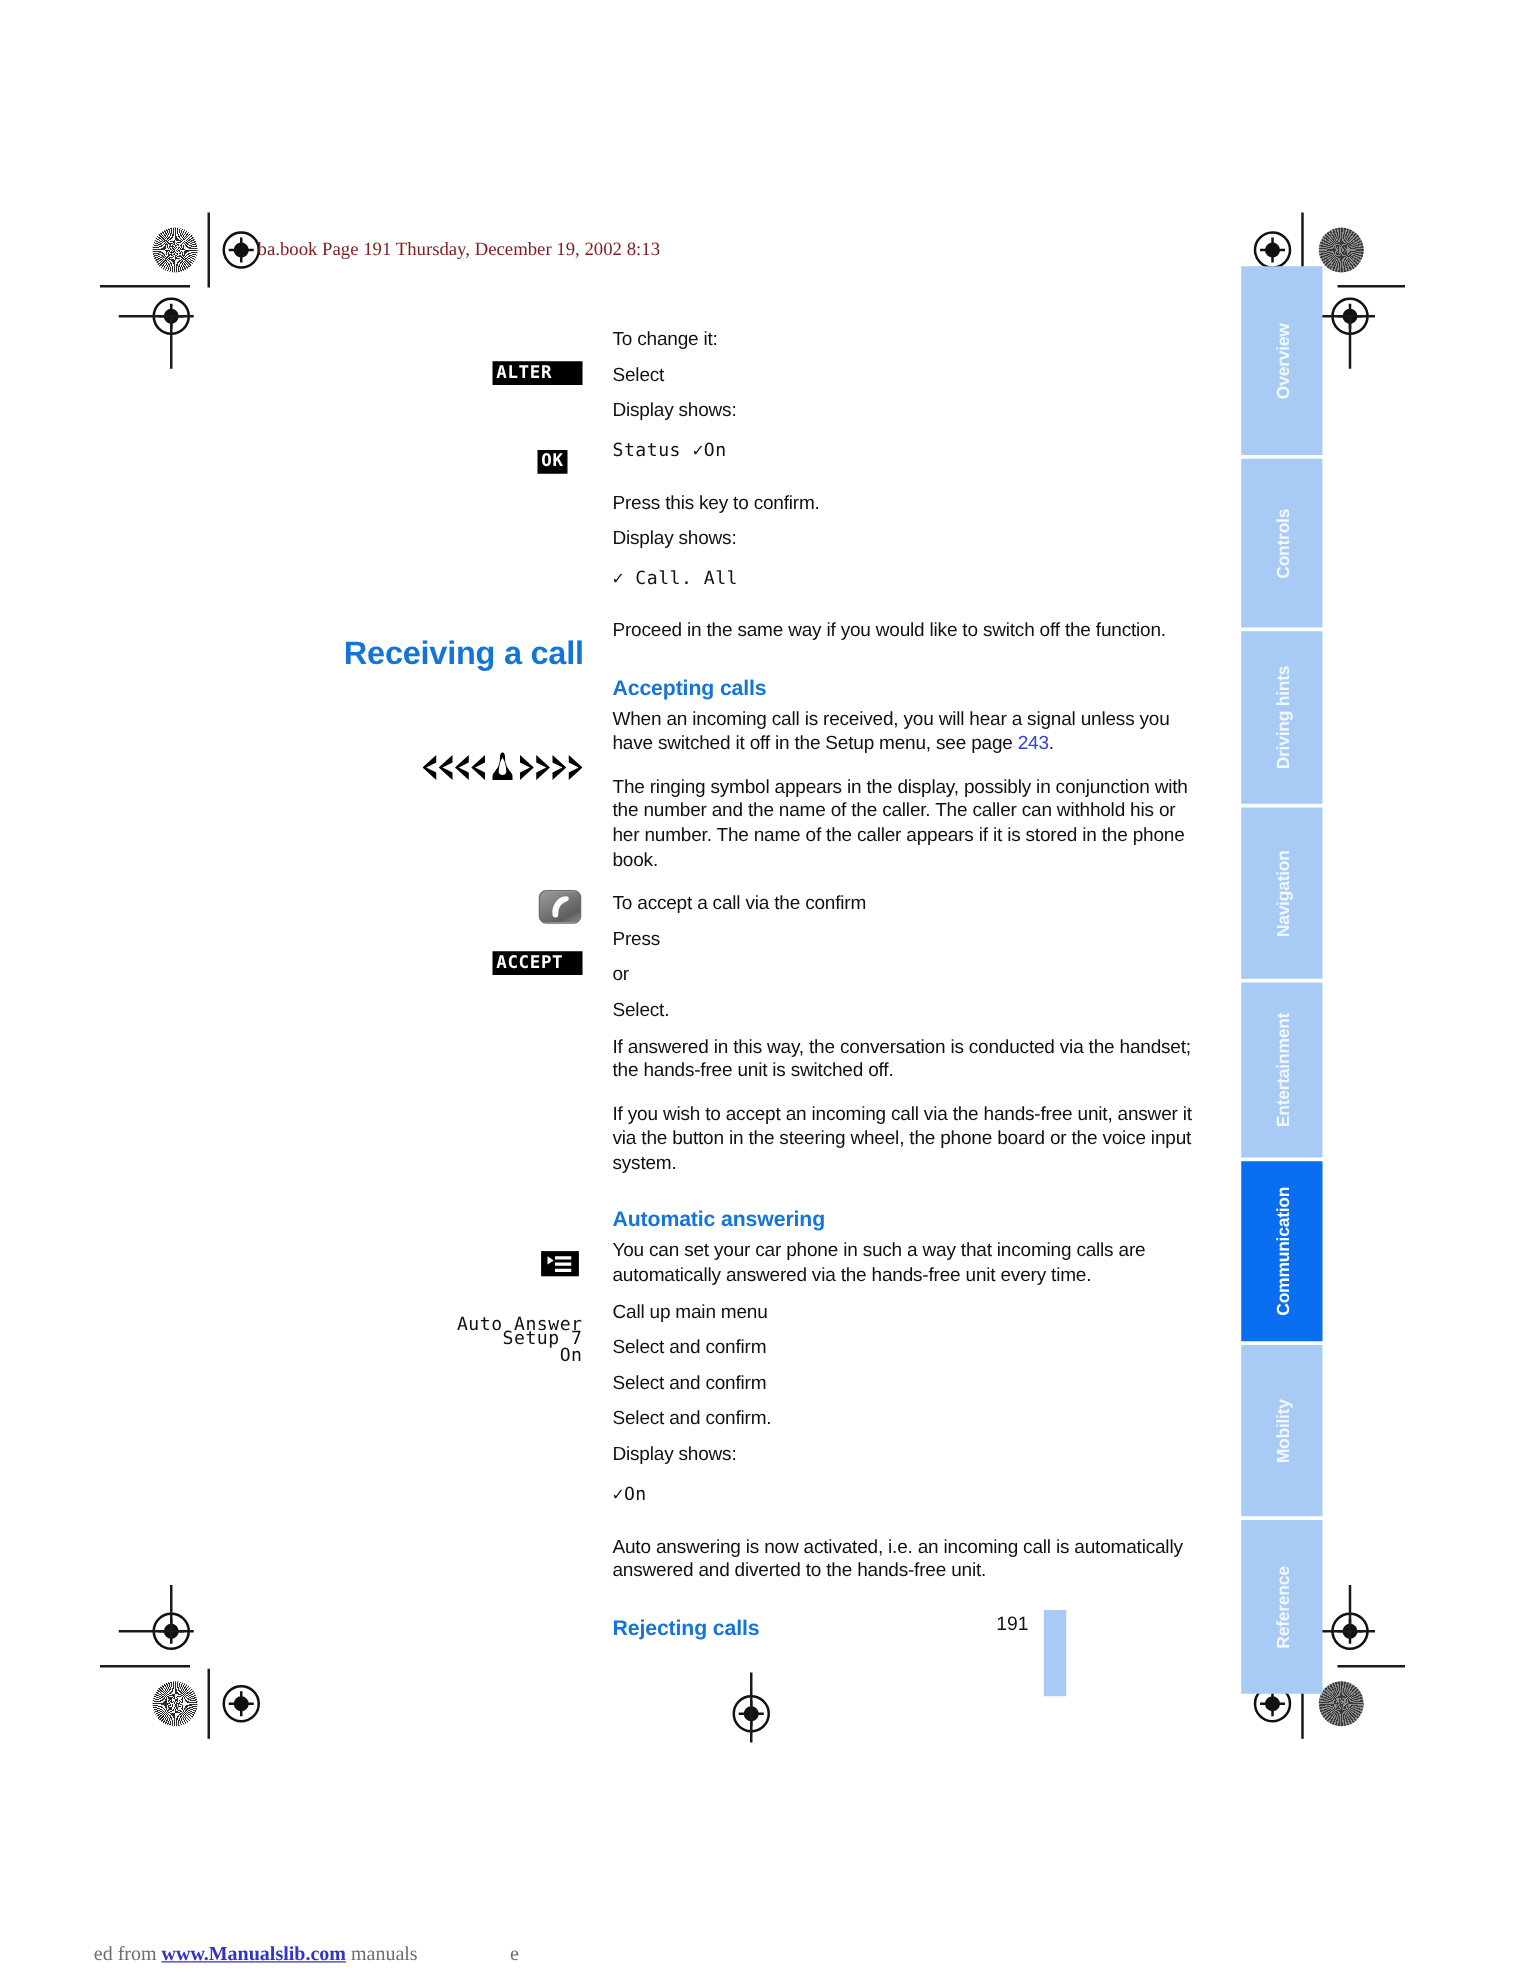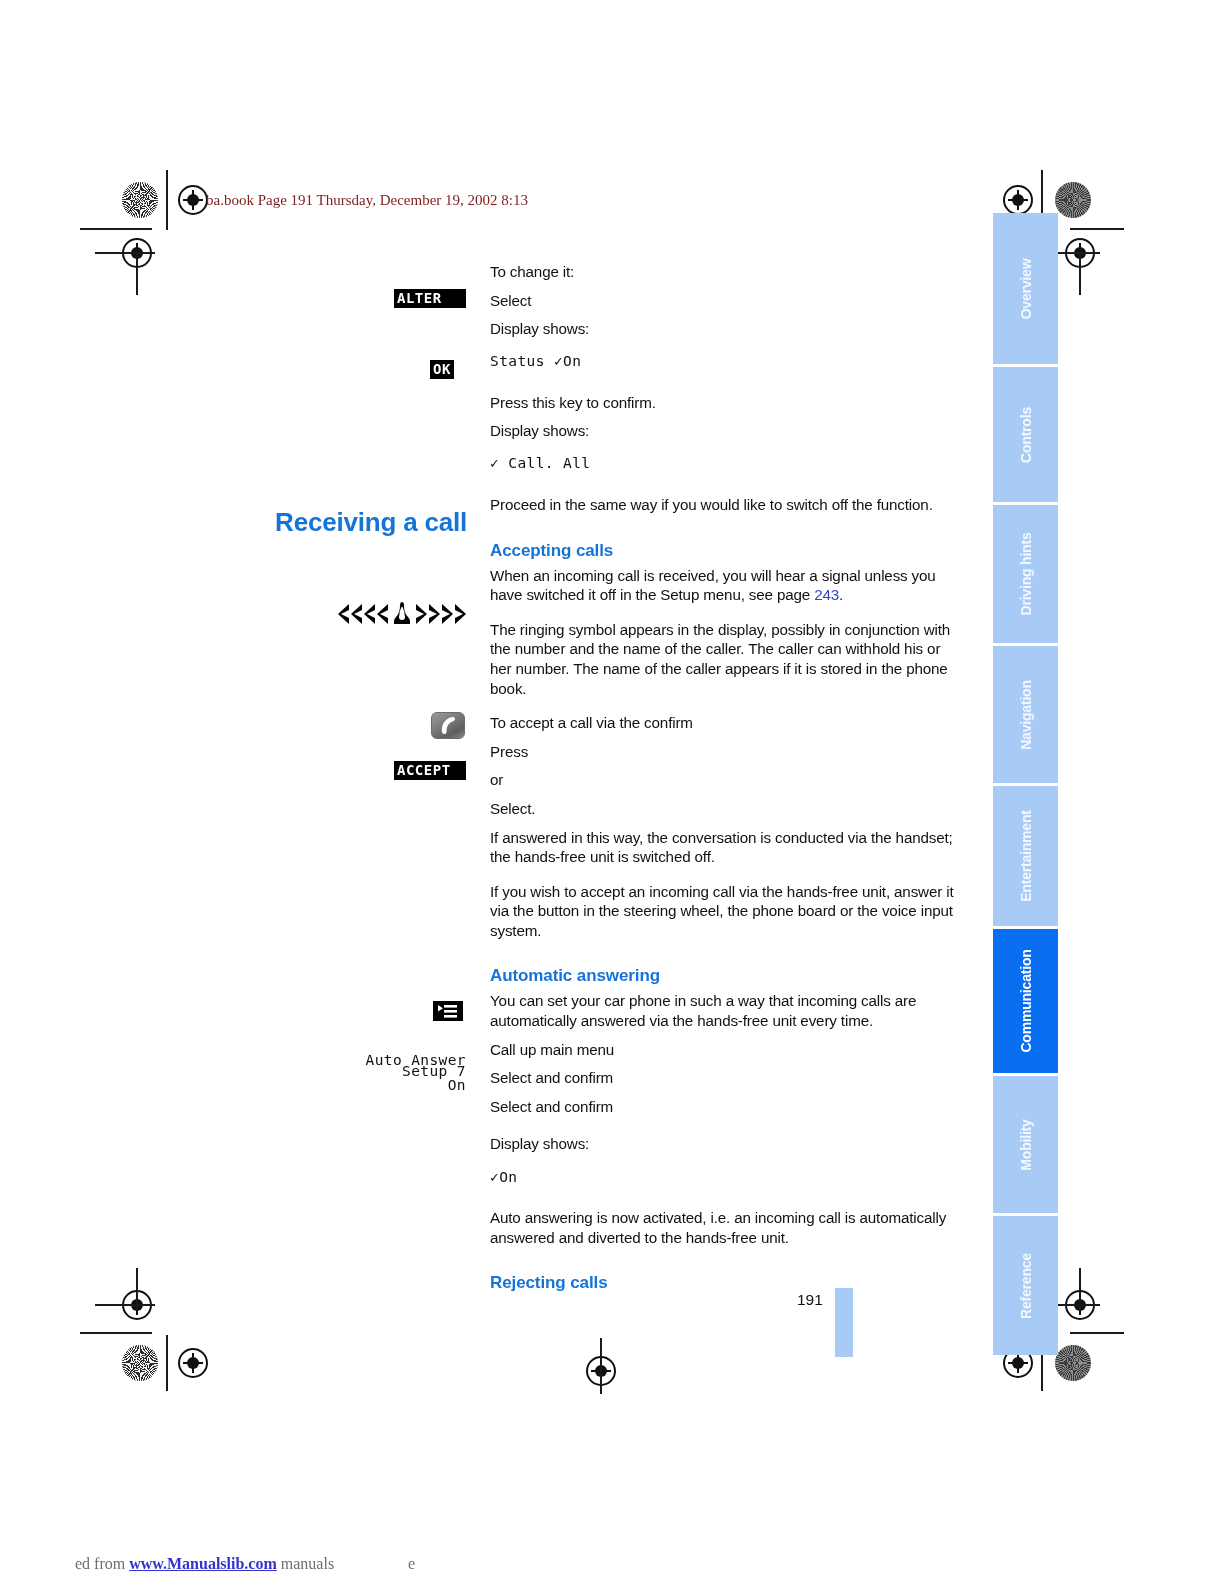--- a/index.html
+++ b/index.html
@@ -347,20 +347,21 @@
   <div class="gap-l"></div>
   <h2 class="h2">Automatic answering</h2>
   <p class="p">You can set your car phone in such a way that incoming calls are automatically answered via the hands-free unit every time.</p>
   <div class="gap-s"></div>
   <p class="p">Call up main menu</p>
   <div class="gap-s"></div>
   <p class="p">Select and confirm</p>
   <div class="gap-s"></div>
   <p class="p">Select and confirm</p>
   <div class="gap-s"></div>
+  <p class="p">Select and confirm.</p>
   <div class="gap-s"></div>
   <p class="p">Display shows:</p>
   <p class="lcd">✓On</p>
   <div class="gap-s"></div>
   <p class="p">Auto answering is now activated, i.e. an incoming call is automatically answered and diverted to the hands-free unit.</p>
 
   <div class="gap-l"></div>
   <h2 class="h2">Rejecting calls</h2>
 </div>
 

